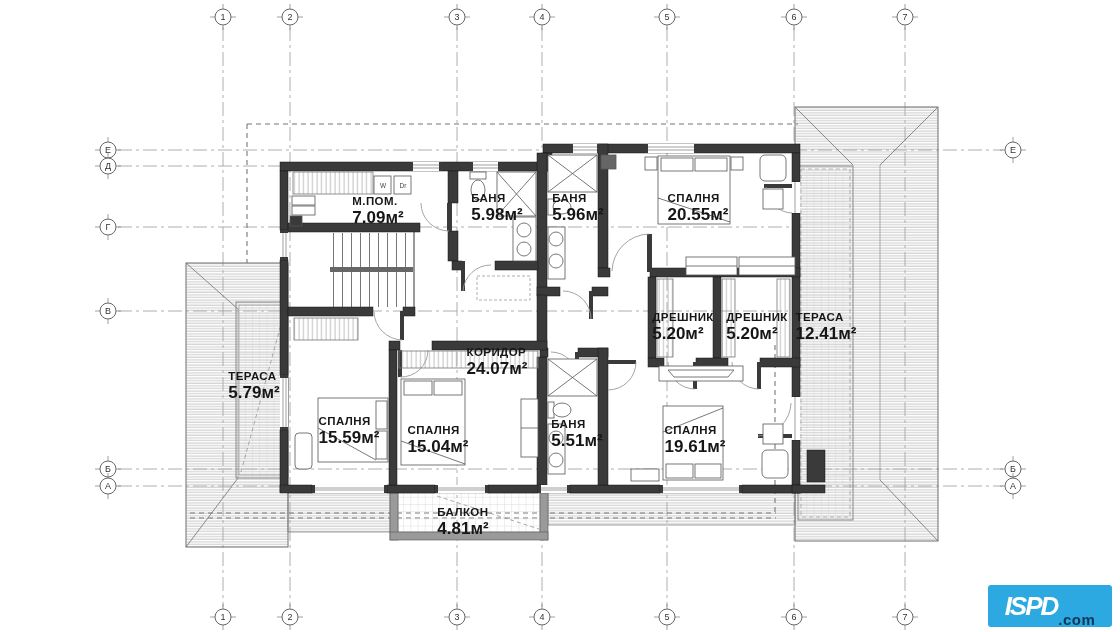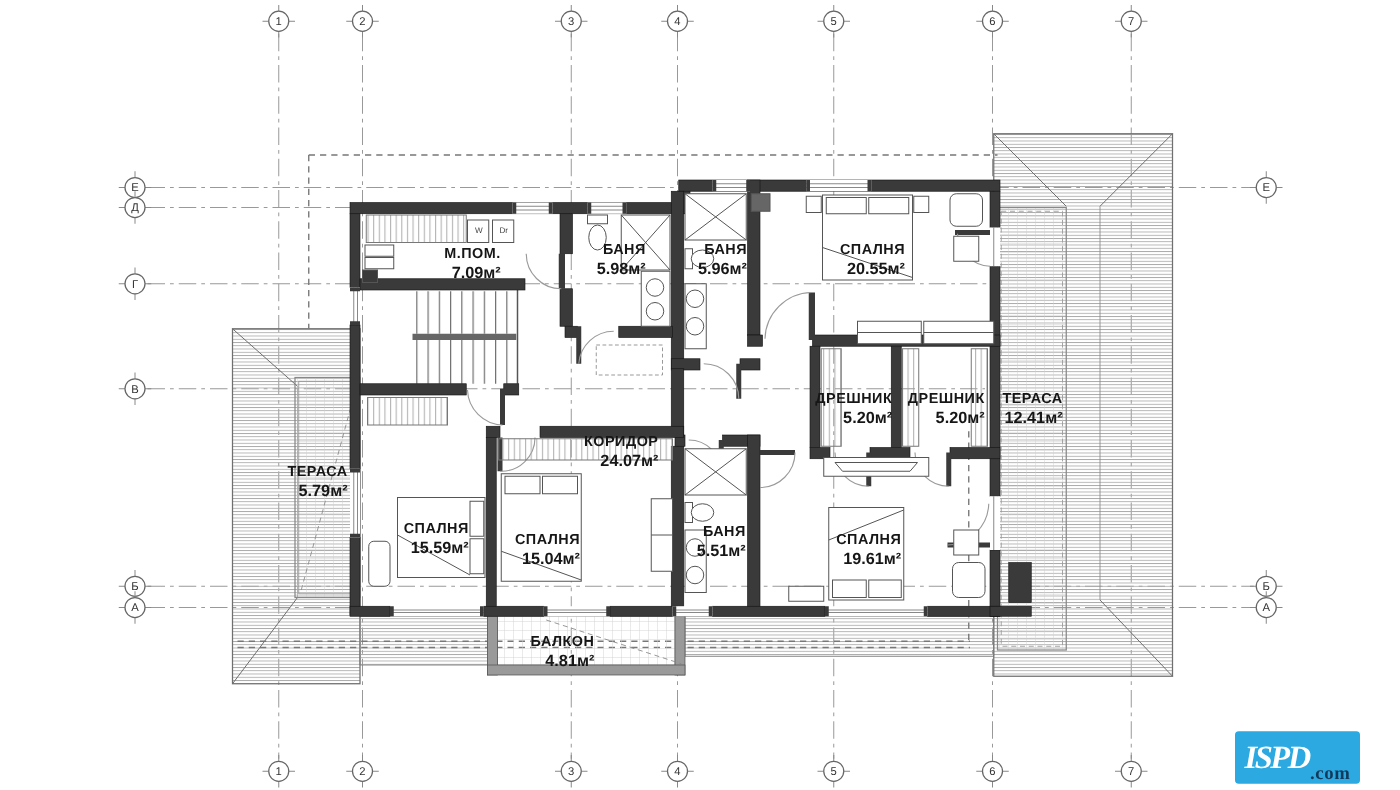--- a/index.html
+++ b/index.html
@@ -1,26 +1,26 @@
 <!DOCTYPE html>
 <html><head>
 <meta charset="utf-8">
 <style>
   html,body{margin:0;padding:0;background:#fff;}
   #stage{position:relative;width:1120px;height:632px;background:#fff;overflow:hidden;
          font-family:"Liberation Sans","DejaVu Sans",sans-serif;}
   #plan-svg{position:absolute;left:0;top:0;}
   #labels-layer{position:absolute;left:0;top:0;width:100%;height:100%;pointer-events:none;}
-  .room-label{position:absolute;transform:translate(-50%,-50%);text-align:right;
+  .room-label{position:absolute;transform:translate(-50%,-50%);text-align:left;
               color:#161616;line-height:1.22;white-space:nowrap;}
   .room-label .rn{font-size:11.5px;font-weight:700;letter-spacing:.4px;}
-  .room-label .ra{font-size:13px;font-weight:700;}
+  .room-label .ra{font-size:17px;font-weight:700;}
   .appliance-label{position:absolute;transform:translate(-50%,-50%);font-size:6.5px;color:#444;}
-  #logo{position:absolute;left:988px;top:585px;width:100px;height:42px;border-radius:3px;
-        display:flex;align-items:center;justify-content:center;gap:1px;font-family:Liberation Serif, serif;}
+  #logo{position:absolute;left:988px;top:585px;width:124px;height:42px;border-radius:3px;
+        display:flex;align-items:center;justify-content:center;gap:1px;}
   #logo .l-main{color:#fff;font-weight:700;font-style:italic;font-size:26px;letter-spacing:-2px;
                 line-height:1;}
   #logo .l-suffix{font-weight:700;font-size:15px;letter-spacing:.5px;margin-top:26px;}
 </style>
 </head>
 <body>
 
 <div id="stage">
 <svg id="plan-svg" width="1120" height="632" viewBox="0 0 1120 632">
   <defs>
@@ -597,21 +597,21 @@
         <div class="ra">15.04м²</div>
       </div>
       <div class="room-label" style="left: 577px; top: 434px;">
         <div class="rn">БАНЯ</div>
         <div class="ra">5.51м²</div>
       </div>
       <div class="room-label" style="left: 695px; top: 440px;">
         <div class="rn">СПАЛНЯ</div>
         <div class="ra">19.61м²</div>
       </div>
-      <div class="room-label" style="left: 450px; top: 522px;">
+      <div class="room-label" style="left: 463px; top: 522px;">
         <div class="rn">БАЛКОН</div>
         <div class="ra">4.81м²</div>
       </div>
       <div class="appliance-label" style="left: 383px; top: 185px;">W</div>
       <div class="appliance-label" style="left: 403px; top: 185px;">Dr</div>
     </div>
 
 <div id="logo" style="background: rgb(43, 169, 224);">
   <span class="l-main">ISPD</span>
   <span class="l-suffix" style="color: rgb(18, 57, 90);">.com</span>

